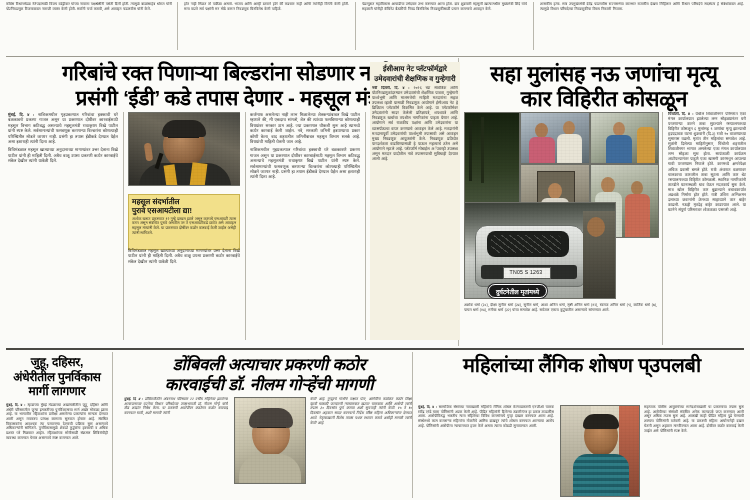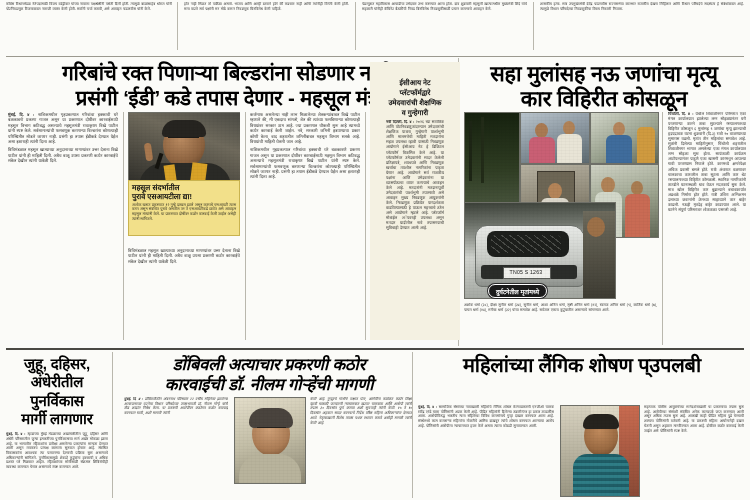--- a/index.html
+++ b/index.html
@@ -45,21 +45,21 @@
     color: #000;
     text-align: center;
     font-family: "Liberation Sans", sans-serif;
     line-height: 1.12;
     letter-spacing: -0.2px;
   }
   .hl-main      { font-size: 20.5px; }
   .hl-topright  { font-size: 21.5px; }
   .hl-sec       { font-size: 16.5px; }
   .hl-secbig    { font-size: 20px; }
-  .hl-small     { font-size: 15px; line-height: 1.22; }
+  .hl-small     { font-size: 12px; line-height: 1.22; }
 
   .kicker {
     text-align: center;
     font-weight: bold;
     font-size: 7.1px;
     line-height: 1.42;
     color: #111;
     font-family: "Liberation Sans", sans-serif;
   }
 
@@ -172,37 +172,37 @@
         <div style="position:absolute;left:10px;top:50px;width:92px;height:24px;background:#2a2a26;border-radius:24px 24px 0 0;"></div>
         <div style="position:absolute;left:62px;top:50px;width:15px;height:24px;background:#d8a227;transform:rotate(7deg);"></div>
         <div style="position:absolute;left:36px;top:52px;width:11px;height:22px;background:#d8a227;transform:rotate(-8deg);"></div>
 
         <div style="position:absolute;left:16px;top:30px;width:7px;height:18px;border-radius:4px;background:#a8784f;transform:rotate(-8deg);"></div>
 
         <div style="position:absolute;left:28px;top:40px;width:4px;height:16px;background:#15140f;transform:rotate(18deg);"></div>
         <div class="noise"></div>
       </div>
 
-      <div class="callout" style="left:0;top:68px;width:112px;height:56px;">
+      <div class="callout" style="left:0;top:82px;width:112px;height:56px;">
         <div class="c-title">महसूल संदर्भातील</div>
         <div class="c-title">पुरावे एसआयटीला द्या!</div>
         <div class="c-body" style="margin-top:1px;">अशोक खरात प्रकरणात १२ गुन्हे दाखल झाले असून कामाचे एसआयटी त्यास करत असून संबंधित पुरावे असतील तर ते एसआयटीकडे द्यावेत असे आवाहन महसूल मंत्र्यांनी केले. या प्रकरणात दोषींवर कठोर कारवाई केली जाईल असेही त्यांनी सांगितले.</div>
       </div>
 
       <div class="body-txt" style="position:absolute;left:0;top:136px;width:112px;height:144px;overflow:hidden;">विधिमंडळात महसूल खात्याच्या अनुदानाच्या मागण्यांवर उत्तर देताना विखे पाटील यांनी ही माहिती दिली. अवैध वाळू उपसा प्रकरणी कठोर कारवाईचे संकेत देखील त्यांनी यावेळी दिले.</div>
     </div>
     <div class="vrule" style="left:239px;top:52px;height:228px;"></div>
 
     <div class="col" style="position:absolute;left:244px;top:52px;width:110px;height:228px;">
       <div class="body-txt">कर्जमाफ असलेल्या नाही लाभ मिळालेल्या शेतकऱ्यांबाबत विखे पाटील म्हणाले की, मी एकदाच सांगतो, शेत की त्यांच्या फसविणाऱ्या कोणत्याही विषयांवर सरकार ठाम आहे. ज्या प्रकरणात चौकशी सुरू आहे त्यामध्ये कठोर कारवाई केली जाईल. नवे, सरकारी जमिनी हडपण्याचा प्रकार कोणी केला, बाद शहरातील जमिनींबाबत महसूल विभाग सतर्क आहे. विषयांची माहिती घेतली जात आहे.</div>
       <div class="body-txt" style="margin-top:3px;">नाशिकमधील गृहप्रकल्पात गरिबांचा हक्काची घरे बळकावणे प्रकरण गाजत असून या प्रकरणात दोषींवर कारवाईसाठी महसूल विभाग कटिबद्ध असल्याचे महसूलमंत्री राधाकृष्ण विखे पाटील यांनी स्पष्ट केले. सर्वसामान्यांची फसवणूक करणाऱ्या बिल्डरांना कोणत्याही परिस्थितीत सोडले जाणार नाही. प्रसंगी हा तपास ईडीकडे देण्यात येईल असा इशाराही त्यांनी दिला आहे.</div>
     </div>
     <div class="vrule" style="left:359px;top:52px;height:228px;"></div>
 
-    <div class="col" style="position:absolute;left:364px;top:2px;width:90px;height:278px;background:#f4f1e2;padding:16px;box-sizing:border-box;">
+    <div class="col" style="position:absolute;left:364px;top:2px;width:90px;height:278px;background:#f4f1e2;padding:2px;box-sizing:border-box;">
       <div class="kicker">ईसीआय नेट प्लॅटफॉर्मद्वारे</div>
       <div class="kicker">उमेदवारांची शैक्षणिक व गुन्हेगारी</div>
       <div class="body-txt tight" style="margin-top:2px;">
         <span class="dateline">नवी दिल्ली, दि. ४ :</span>
         <span>२०२६ च्या सार्वत्रिक आणि पोटनिवडणुकांदरम्यान उमेदवारांची शैक्षणिक पात्रता, गुन्हेगारी पार्श्वभूमी आणि मालमत्तेची माहिती मतदारांना सहज उपलब्ध व्हावी यासाठी निवडणूक आयोगाने ईसीआय नेट हे डिजिटल प्लॅटफॉर्म विकसित केले आहे. या प्लॅटफॉर्मवर उमेदवारांनी सादर केलेली प्रतिज्ञापत्रे, शपथपत्रे आणि निवडणूक खर्चाचा तपशील नागरिकांना पाहता येणार आहे. आयोगाने सर्व राजकीय पक्षांना आणि उमेदवारांना या व्यासपीठाचा वापर करण्याचे आवाहन केले आहे. मतदारांनी मतदानापूर्वी उमेदवारांची पार्श्वभूमी तपासावी असे आवाहन मुख्य निवडणूक आयुक्तांनी केले. निवडणूक प्रक्रियेत पारदर्शकता वाढविण्यासाठी हे पाऊल महत्त्वाचे ठरेल असे आयोगाने म्हटले आहे. प्लॅटफॉर्म मोबाईल अॅपवरही उपलब्ध असून मतदार यादीतील नावे तपासण्याची सुविधाही देण्यात आली आहे.</span>
       </div>
     </div>
   </div>
 
   <div style="position:absolute;left:462px;top:60px;width:284px;height:285px;">

